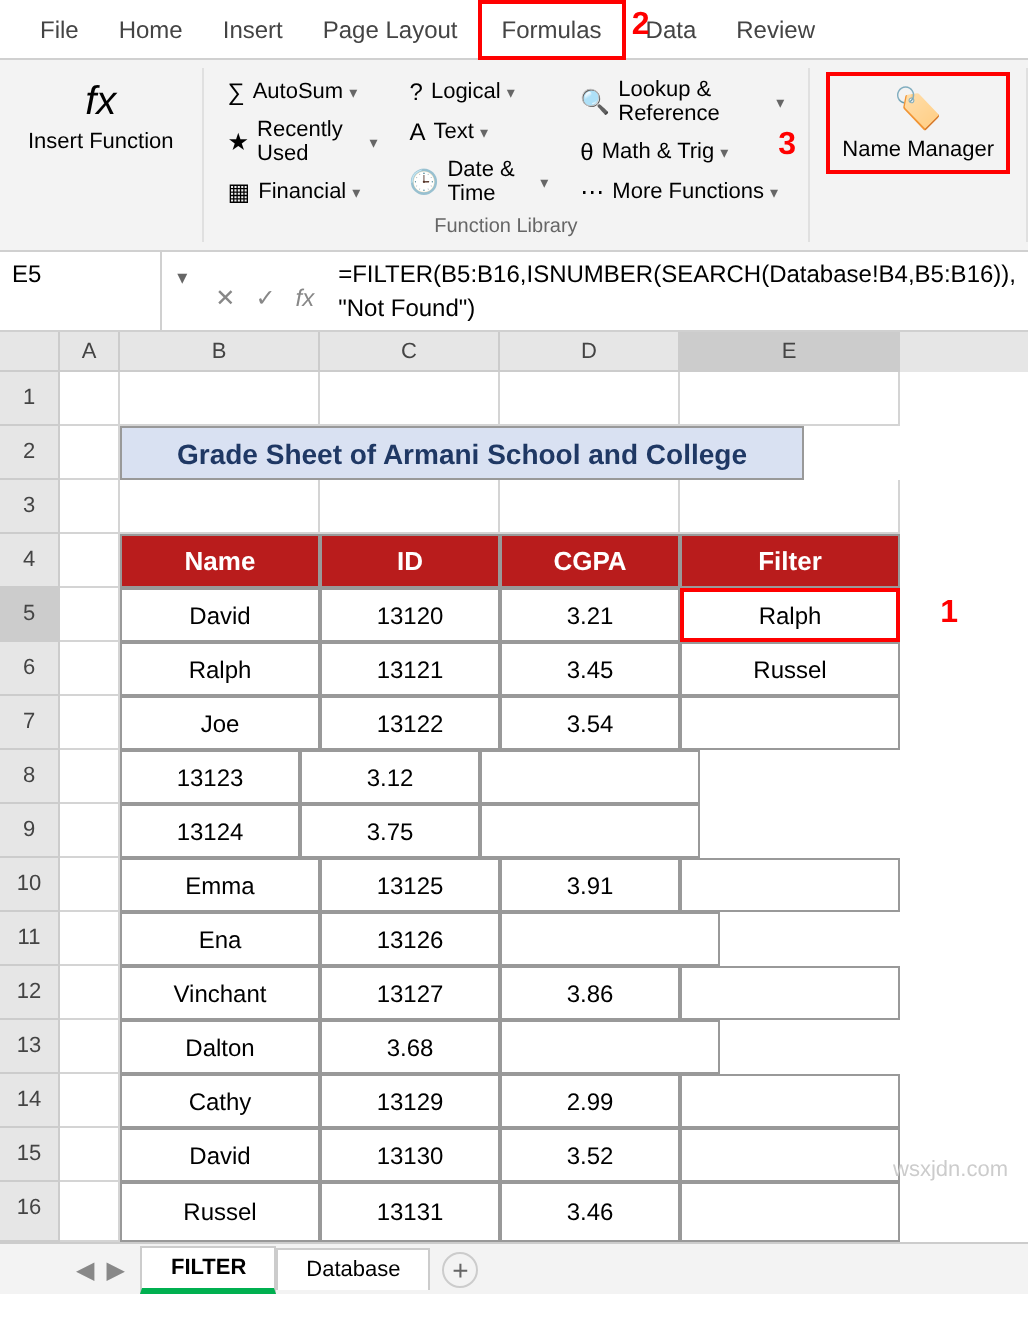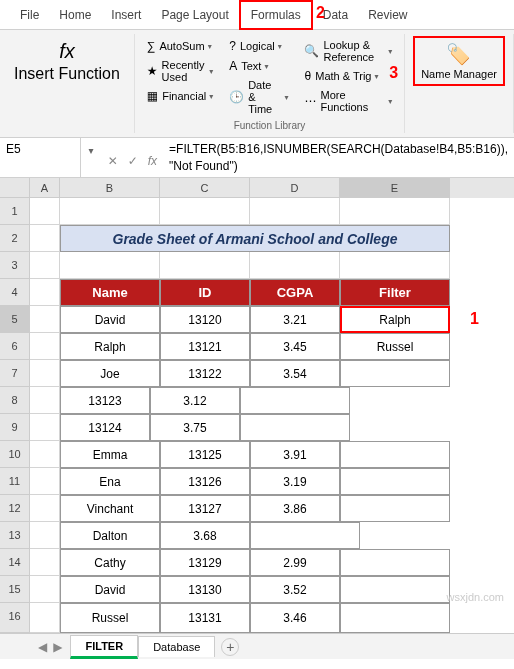--- a/index.html
+++ b/index.html
@@ -83,21 +83,21 @@
     <span class="tab-annotation" style="right:-14px; top:2px;">2</span>
   </div>
   <div class="tab">Data</div>
   <div class="tab">Review</div>
 </div>
 
 <div class="ribbon">
   <div class="ribbon-group">
     <div class="ribbon-big-button">
       <span class="icon" style="font-style:italic;">fx</span>
-      <span style="text-align:left; font-size:16px; line-height:1.1;">Insert Function</span>
+      <span style="text-align:left; font-size:11px; line-height:1.1;">Insert Function</span>
     </div>
   </div>
 
   <div class="ribbon-group" style="flex:1;">
     <div class="row">
       <div class="col" style="margin-right:8px;">
         <div class="ribbon-dropdown">
           <span class="icon">∑</span>
           <span>AutoSum</span>
             <span class="chevron">▾</span>
@@ -186,21 +186,21 @@
     <div class="cell col-A"></div>
     <div class="cell col-B"></div>
     <div class="cell col-C"></div>
     <div class="cell col-D"></div>
     <div class="cell col-E"></div>
   </div>
 
   <div class="grid-row">
     <div class="row-header">2</div>
     <div class="cell col-A"></div>
-    <div class="cell title-cell" style="width:390px;font-style:italic;">Grade Sheet of Armani School and College</div>
+    <div class="cell title-cell" style="width:342px;">Grade Sheet of Armani School and College</div>
   </div>
 
   <div class="grid-row">
     <div class="row-header">3</div>
     <div class="cell col-A"></div>
     <div class="cell col-B"></div>
     <div class="cell col-C"></div>
     <div class="cell col-D"></div>
     <div class="cell col-E"></div>
   </div>
@@ -265,21 +265,20 @@
     <div class="cell col-C data-cell">13125</div>
     <div class="cell col-D data-cell">3.91</div>
     <div class="cell col-E data-cell"></div>
   </div>
 
   <div class="grid-row">
     <div class="row-header">11</div>
     <div class="cell col-A"></div>
     <div class="cell col-B data-cell">Ena</div>
     <div class="cell col-C data-cell">13126</div>
-    <div class="cell col-D data-cell">3.19</div>
     <div class="cell col-E data-cell"></div>
   </div>
 
   <div class="grid-row">
     <div class="row-header">12</div>
     <div class="cell col-A"></div>
     <div class="cell col-B data-cell">Vinchant</div>
     <div class="cell col-C data-cell">13127</div>
     <div class="cell col-D data-cell">3.86</div>
     <div class="cell col-E data-cell"></div>

